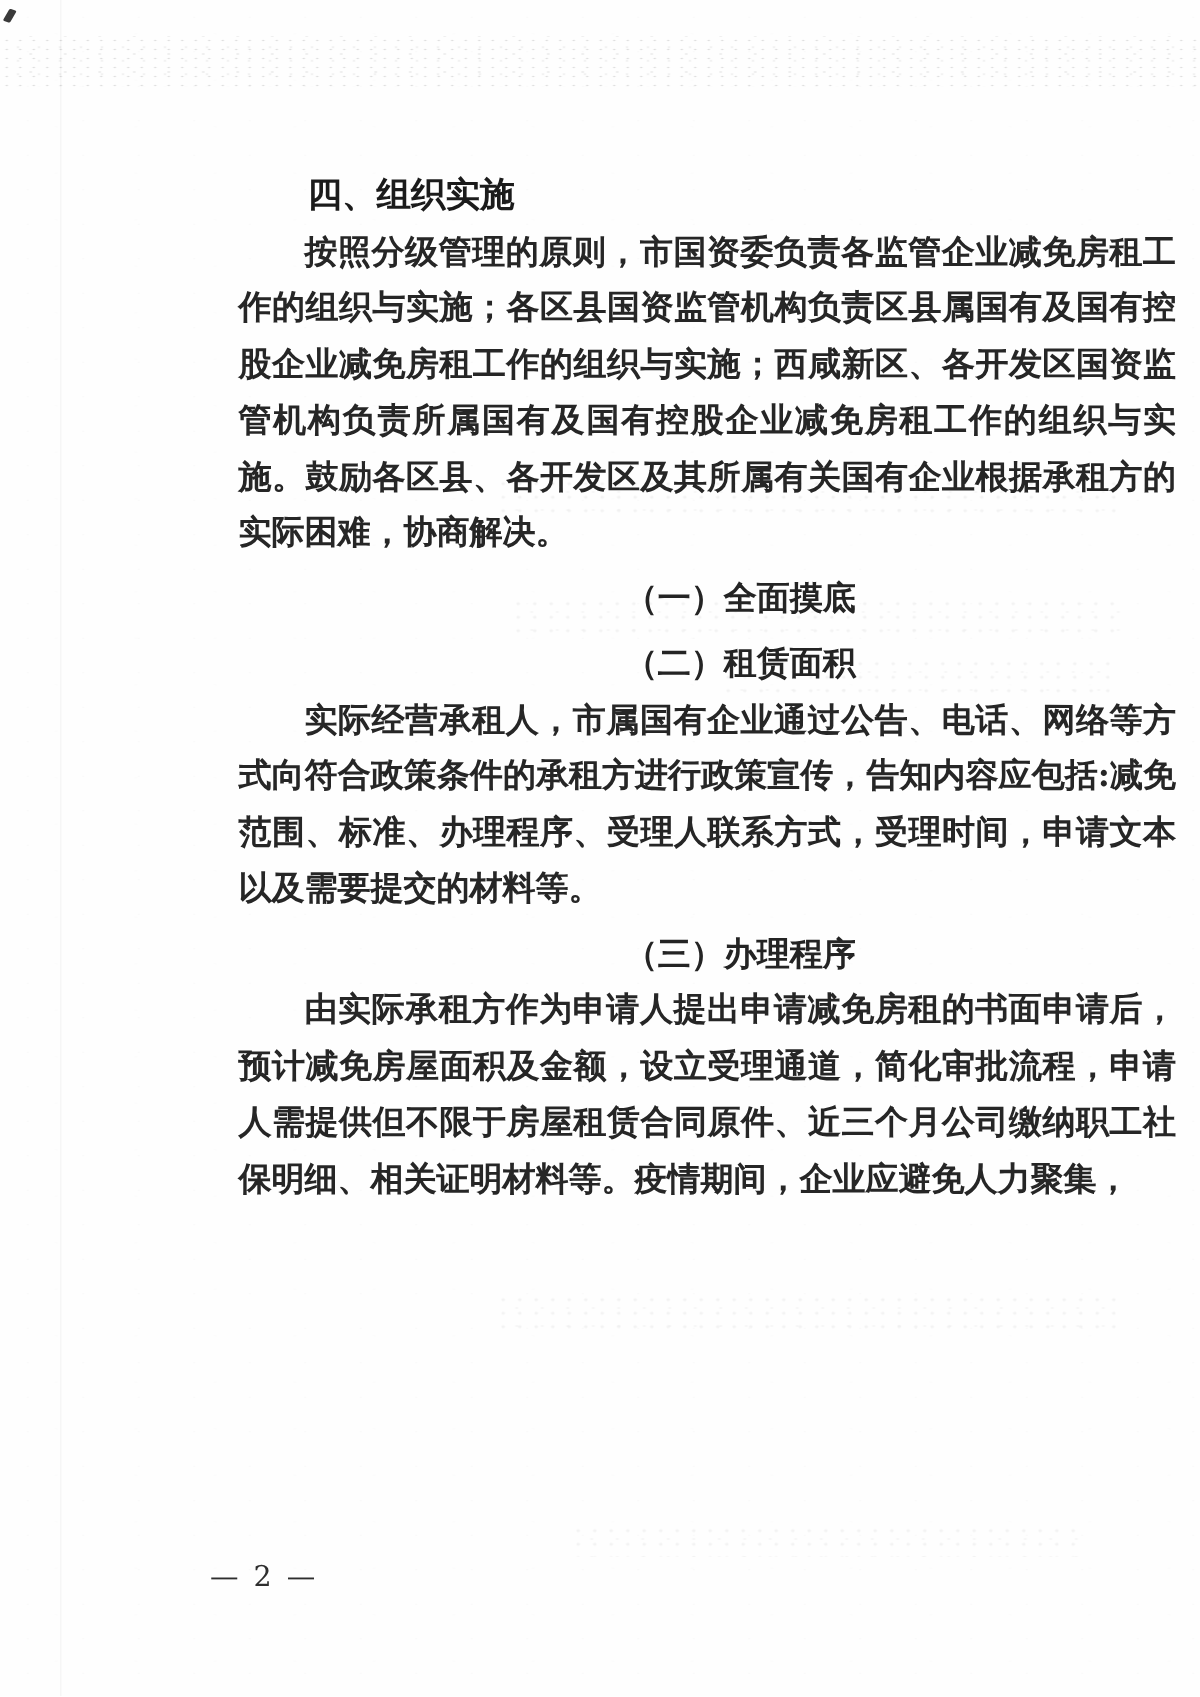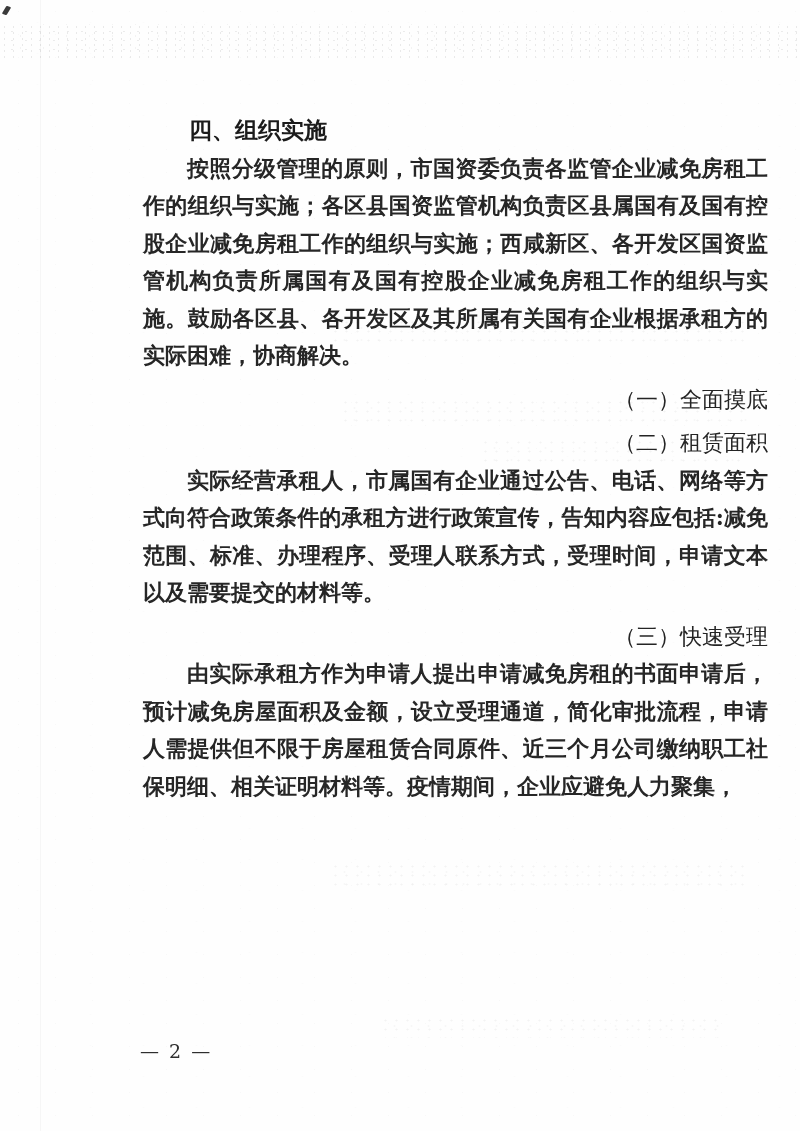--- a/index.html
+++ b/index.html
@@ -69,21 +69,21 @@
   .edge-shadow {
     position: absolute;
     top: 0;
     left: 40px;
     width: 1px;
     height: 100%;
     background: rgba(0,0,0,0.03);
   }
   .content {
     position: absolute;
-    left: 143px;
+    left: 159px;
     top: 106px;
     width: 625px;
     font-size: 22px;
     line-height: 37.5px;
     color: #262626;
     text-align: justify;
   }
   .content p {
     margin: 0;
     text-indent: 2em;
@@ -94,26 +94,26 @@
     font-family: "DejaVu Sans", sans-serif;
     font-weight: 700;
     font-size: 23px;
     line-height: 37.5px;
     color: #1b1b1b;
     text-indent: 2em;
     text-align: left;
   }
   .sub-heading {
     margin: 6px 0 0 0;
-    font-weight: 400;
+    font-weight: 700;
     font-size: 22px;
     line-height: 37.5px;
     color: #242424;
     text-indent: 2em;
-    text-align: right;
+    text-align: center;
   }
   .page-number {
     position: absolute;
     left: 140px;
     top: 1040px;
     font-size: 19px;
     color: #2e2e2e;
     letter-spacing: 2px;
     font-family: "DejaVu Serif", serif;
   }
@@ -141,21 +141,21 @@
     <p>按照分级管理的原则，市国资委负责各监管企业减免房租工作的组织与实施；各区县国资监管机构负责区县属国有及国有控股企业减免房租工作的组织与实施；西咸新区、各开发区国资监管机构负责所属国有及国有控股企业减免房租工作的组织与实施。鼓励各区县、各开发区及其所属有关国有企业根据承租方的实际困难，协商解决。</p>
 
 
     <h3 class="sub-heading">（一）全面摸底</h3>
 
 
     <h3 class="sub-heading">（二）租赁面积</h3>
 
     <p>实际经营承租人，市属国有企业通过公告、电话、网络等方式向符合政策条件的承租方进行政策宣传，告知内容应包括:减免范围、标准、办理程序、受理人联系方式，受理时间，申请文本以及需要提交的材料等。</p>
 
-    <h3 class="sub-heading">（三）快速受理</h3>
+    <h3 class="sub-heading">（三）办理程序</h3>
 
     <p>由实际承租方作为申请人提出申请减免房租的书面申请后，预计减免房屋面积及金额，设立受理通道，简化审批流程，申请人需提供但不限于房屋租赁合同原件、近三个月公司缴纳职工社保明细、相关证明材料等。疫情期间，企业应避免人力聚集，</p>
 
   </div>
 
   <div class="page-number">— 2 —</div>
 
 </div>
 
 </body></html>

